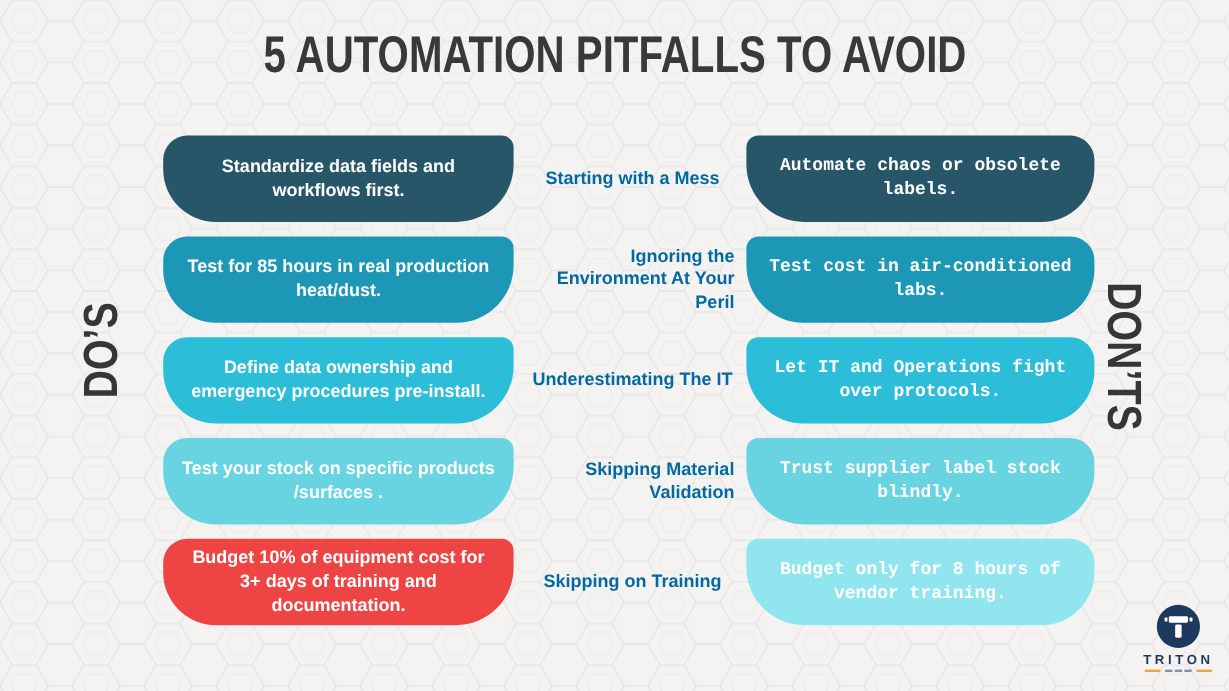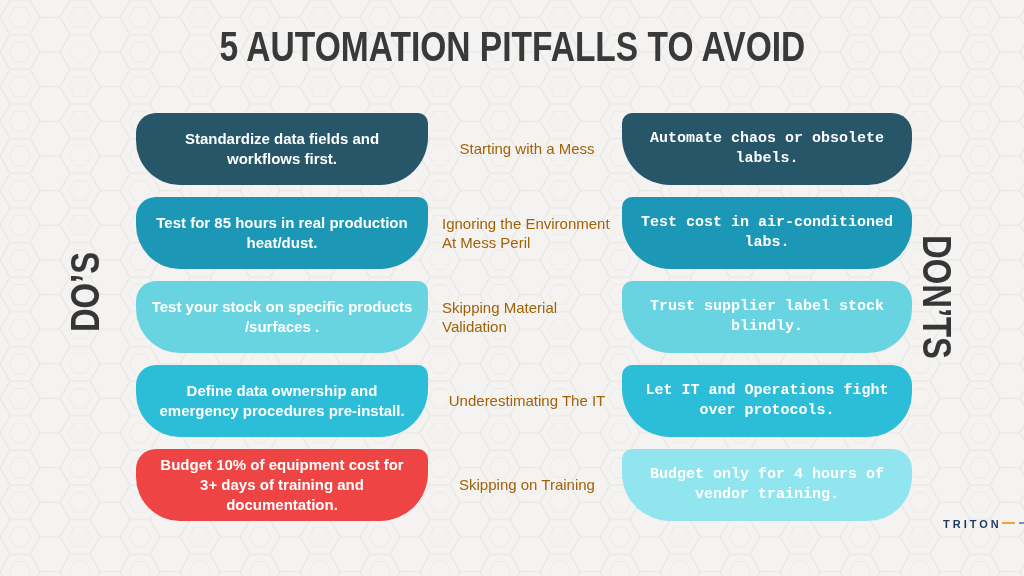--- a/index.html
+++ b/index.html
@@ -44,27 +44,27 @@
     position:absolute;top:0;height:72px;
     display:flex;align-items:center;justify-content:center;
     color:#ffffff;font-weight:bold;font-size:15px;line-height:1.35;
     text-align:center;padding:6px 14px;box-sizing:border-box;
   }
   .box.do-box{left:0;width:292px;border-radius:20px 10px 48px 44px;}
   .box.dont-box{left:486px;width:290px;border-radius:10px 20px 44px 48px;font-family:Liberation Mono, monospace;}
   .pitfall{
     position:absolute;left:306px;top:0;width:170px;height:72px;
     display:flex;align-items:center;justify-content:center;
-    text-align:left;
-    font-size:15px;font-weight:normal;line-height:1.3;color:#a16207;
+    text-align:right;
+    font-size:15px;font-weight:bold;line-height:1.3;color:#0369a1;
   }
 
   .logo{
     position:absolute;left:943px;top:503px;width:78px;
-    display:flex;flex-direction:row;align-items:center;
+    display:flex;flex-direction:column;align-items:center;
   }
   .logo-name{
     margin-top:3px;
     font-size:11px;font-weight:bold;letter-spacing:3px;
     color:#1d3a5e;white-space:nowrap;
   }
   .logo-tagline{
     margin-top:2px;display:flex;align-items:center;gap:4px;
   }
   .tag-dash{width:13px;height:2px;background:#f2a33c;}
@@ -104,53 +104,53 @@
         <div class="pitfall">Starting with a Mess</div>
         <div class="box dont-box" style="background: rgb(39, 86, 105);">
           <span>Automate chaos or obsolete labels.</span>
         </div>
       </div>
 
       <div class="row">
         <div class="box do-box" style="background: rgb(28, 152, 182);">
           <span>Test for 85 hours in real production heat/dust.</span>
         </div>
-        <div class="pitfall">Ignoring the Environment At Mess Peril</div>
+        <div class="pitfall">Ignoring the Environment At Your Peril</div>
         <div class="box dont-box" style="background: rgb(28, 152, 182);">
           <span>Test cost in air-conditioned labs.</span>
+        </div>
+      </div>
+
+      <div class="row">
+        <div class="box do-box" style="background: rgb(44, 189, 217);">
+          <span>Define data ownership and emergency procedures pre-install.</span>
+        </div>
+        <div class="pitfall">Underestimating The IT</div>
+        <div class="box dont-box" style="background: rgb(44, 189, 217);">
+          <span>Let IT and Operations fight over protocols.</span>
         </div>
       </div>
 
       <div class="row">
         <div class="box do-box" style="background: rgb(104, 212, 226);">
           <span>Test your stock on specific products /surfaces .</span>
         </div>
         <div class="pitfall">Skipping Material Validation</div>
         <div class="box dont-box" style="background: rgb(104, 212, 226);">
           <span>Trust supplier label stock blindly.</span>
         </div>
       </div>
 
       <div class="row">
-        <div class="box do-box" style="background: rgb(44, 189, 217);">
-          <span>Define data ownership and emergency procedures pre-install.</span>
-        </div>
-        <div class="pitfall">Underestimating The IT</div>
-        <div class="box dont-box" style="background: rgb(44, 189, 217);">
-          <span>Let IT and Operations fight over protocols.</span>
-        </div>
-      </div>
-
-      <div class="row">
         <div class="box do-box" style="background: #ef4444;">
           <span>Budget 10% of equipment cost for 3+ days of training and documentation.</span>
         </div>
         <div class="pitfall">Skipping on Training</div>
         <div class="box dont-box" style="background: rgb(145, 229, 239);">
-          <span>Budget only for 4 hours of vendor training.</span>
+          <span>Budget only for 8 hours of vendor training.</span>
         </div>
       </div>
     </div>
 
     <div class="logo">
       <svg width="38" height="38" viewBox="0 0 38 38" xmlns="http://www.w3.org/2000/svg">
         <circle cx="19" cy="19" r="18" fill="#1d3a5e"></circle>
         <rect x="11" y="10.5" width="16" height="5.5" rx="1.2" fill="#ffffff"></rect>
         <rect x="16.3" y="17.5" width="5.4" height="11" rx="1.2" fill="#ffffff"></rect>
         <rect x="7.5" y="11.5" width="2.4" height="3.5" rx="0.8" fill="#ffffff"></rect>

